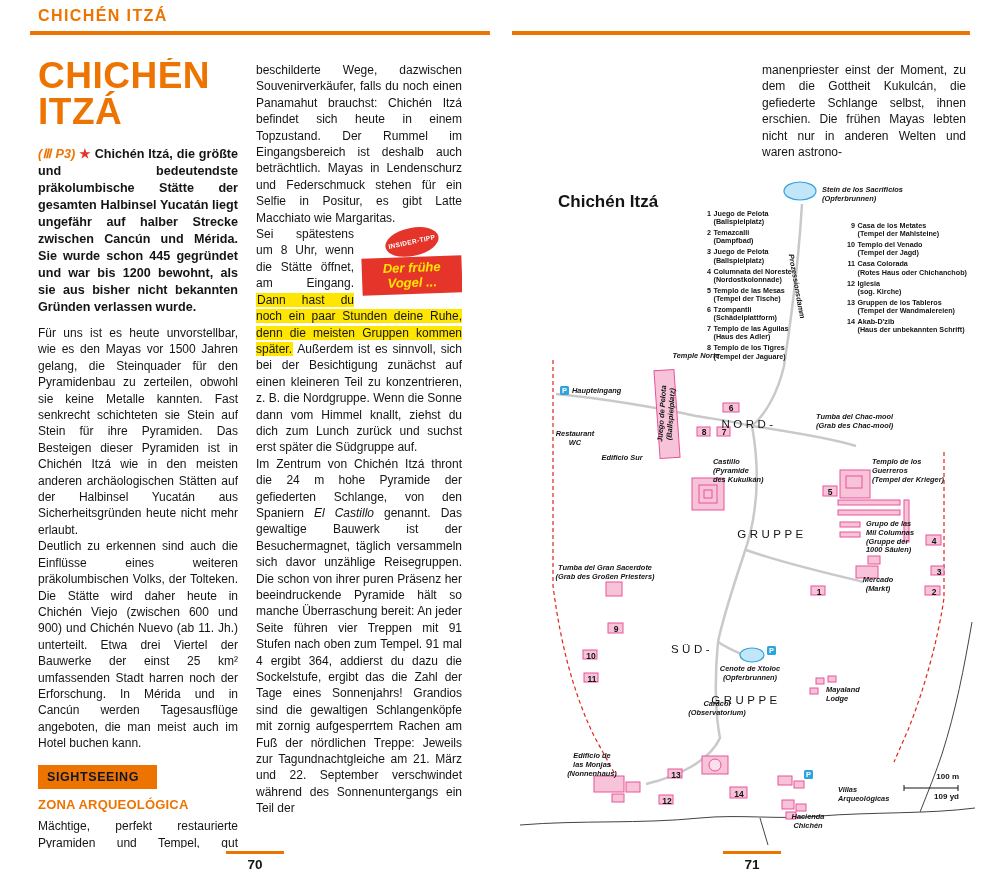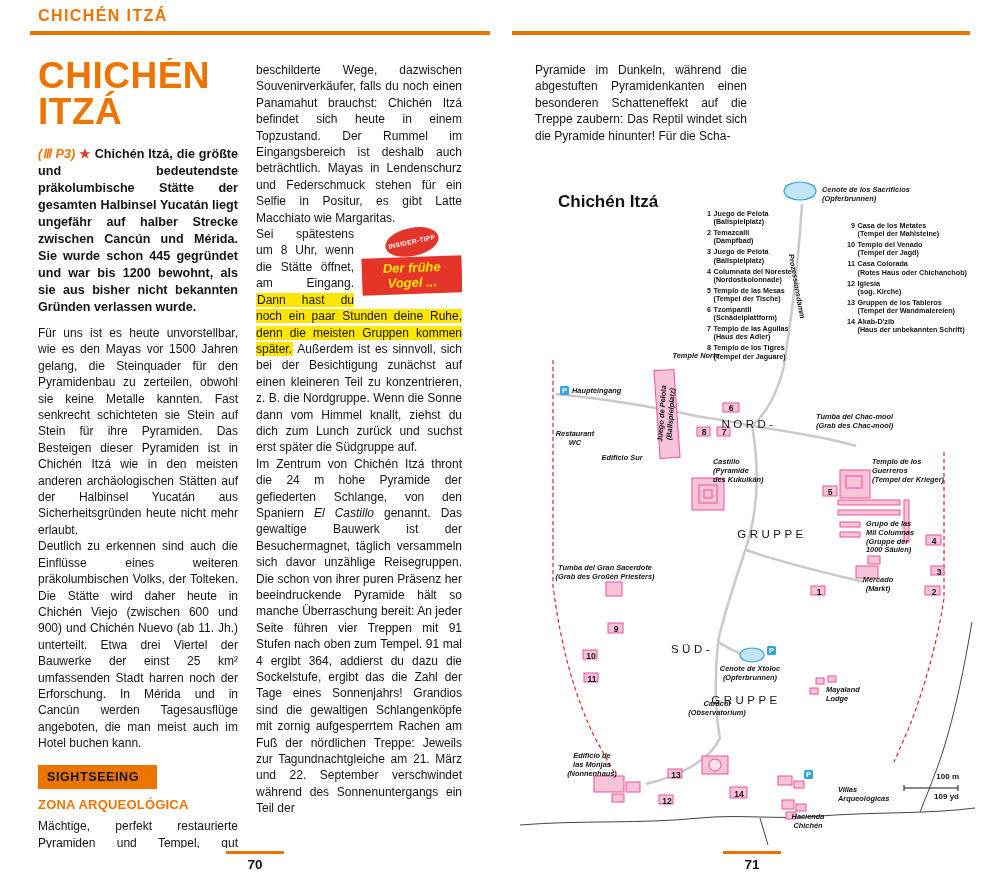--- a/index.html
+++ b/index.html
@@ -93,22 +93,22 @@
     <p class="para">
       <span class="tipfloat">
         <span class="tipcircle">INSIDER-TIPP</span>
         <span class="tipbox">Der frühe Vogel ...</span>
       </span>
       <span>Sei spätestens um 8 Uhr, wenn die Stätte öffnet, am Eingang. </span><span class="hl">Dann hast du noch ein paar Stunden deine Ruhe, denn die meisten Gruppen kommen später.</span><span> Außerdem ist es sinnvoll, sich bei der Besichtigung zunächst auf einen kleineren Teil zu konzentrieren, z. B. die Nordgruppe. Wenn die Sonne dann vom Himmel knallt, ziehst du dich zum Lunch zurück und suchst erst später die Südgruppe auf.</span>
     </p>
     <p class="para"><span>Im Zentrum von Chichén Itzá thront die 24 m hohe Pyramide der gefiederten Schlange, von den Spaniern </span><em>El Castillo</em><span> genannt. Das gewaltige Bauwerk ist der Besuchermagnet, täglich versammeln sich davor unzählige Reisegruppen. Die schon von ihrer puren Präsenz her beeindruckende Pyramide hält so manche Überraschung bereit: An jeder Seite führen vier Treppen mit 91 Stufen nach oben zum Tempel. 91 mal 4 ergibt 364, addierst du dazu die Sockelstufe, ergibt das die Zahl der Tage eines Sonnenjahrs! Grandios sind die gewaltigen Schlangenköpfe mit zornig aufgesperrtem Rachen am Fuß der nördlichen Treppe: Jeweils zur Tagundnachtgleiche am 21. März und 22. September verschwindet während des Sonnenuntergangs ein Teil der</span></p>
   </section>
 
-  <section class="col colR1">
-    <p class="para">Pyramide im Dunkeln, während die abgestuften Pyramidenkanten einen besonderen Schatteneffekt auf die Treppe zaubern: Das Reptil windet sich die Pyramide hinunter! Für die Scha-</p>
+  <section class="col colR2">
+    <p class="para">manenpriester einst der Moment, zu dem die Gottheit Kukulcán, die gefiederte Schlange selbst, ihnen erschien. Die frühen Mayas lebten nicht nur in anderen Welten und waren astrono-</p>
   </section>
 
   <div class="map">
     <svg width="455" height="675" viewBox="0 0 455 675">
 
       <g stroke="#c9c9c9" stroke-width="2.5" fill="none">
         <path d="M36,224 C80,228 140,238 176,246 C200,250 218,252 230,256"></path>
         <path d="M282,34 C279,84 272,144 264,196 C258,222 246,244 232,256"></path>
         <path d="M232,256 C240,300 238,344 224,384 C212,420 202,452 198,472"></path>
         <path d="M198,472 C210,480 222,484 230,488"></path>
@@ -241,21 +241,21 @@
       <div class="lg">
           <span class="lgn">13</span>
           <span class="lgt"><span>Gruppen de los Tableros</span><br><span>(Tempel der Wandmalereien)</span></span>
         </div>
       <div class="lg">
           <span class="lgn">14</span>
           <span class="lgt"><span>Akab-D'zib</span><br><span>(Haus der unbekannten Schrift)</span></span>
         </div>
     </div>
 
-    <div class="mll" style="left:302px;top:16px"><span>Cenote de los Sacrificios</span><br><span>(Opferbrunnen)</span></div>
+    <div class="mll" style="left:302px;top:16px"><span>Stein de los Sacrificios</span><br><span>(Opferbrunnen)</span></div>
     <div class="mlbl rot" style="left:276px;top:112px">Prozessionsdamm</div>
     <div class="mlbl" style="left:176px;top:182px">Temple Norte</div>
     <div class="picon" style="left:40px;top:216px">P</div>
     <div class="mll" style="left:52px;top:217px">Haupteingang</div>
     <div class="mlbl" style="left:55px;top:260px"><span>Restaurant</span><br><span>WC</span></div>
     <div class="mlbl" style="left:102px;top:284px">Edificio Sur</div>
     <div class="mlbl rotb" style="left:147px;top:235px"><span>Juego de Pelota</span><br><span>(Ballspielplatz)</span></div>
     <div class="grp" style="left:229px;top:248px">NORD-</div>
     <div class="grp" style="left:252px;top:358px">GRUPPE</div>
     <div class="mll" style="left:296px;top:243px"><span>Tumba del Chac-mool</span><br><span>(Grab des Chac-mool)</span></div>

